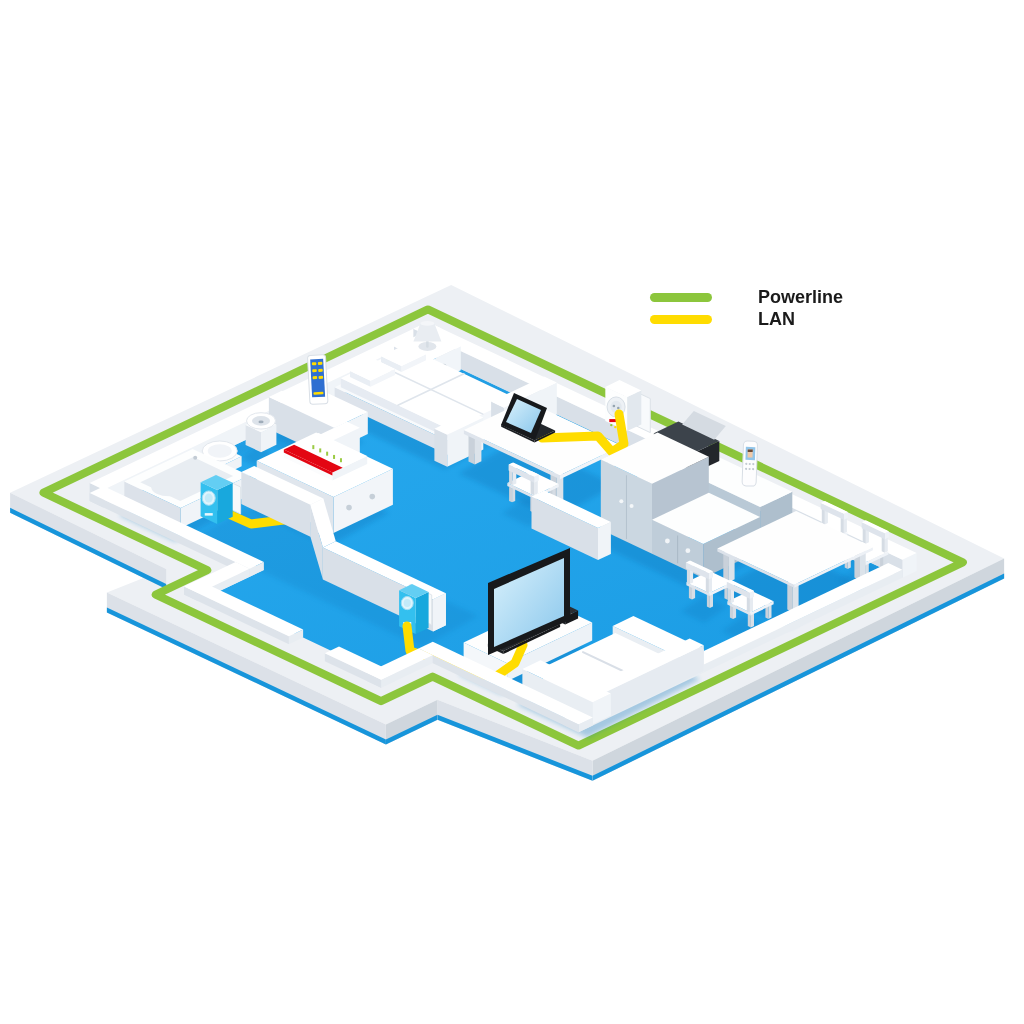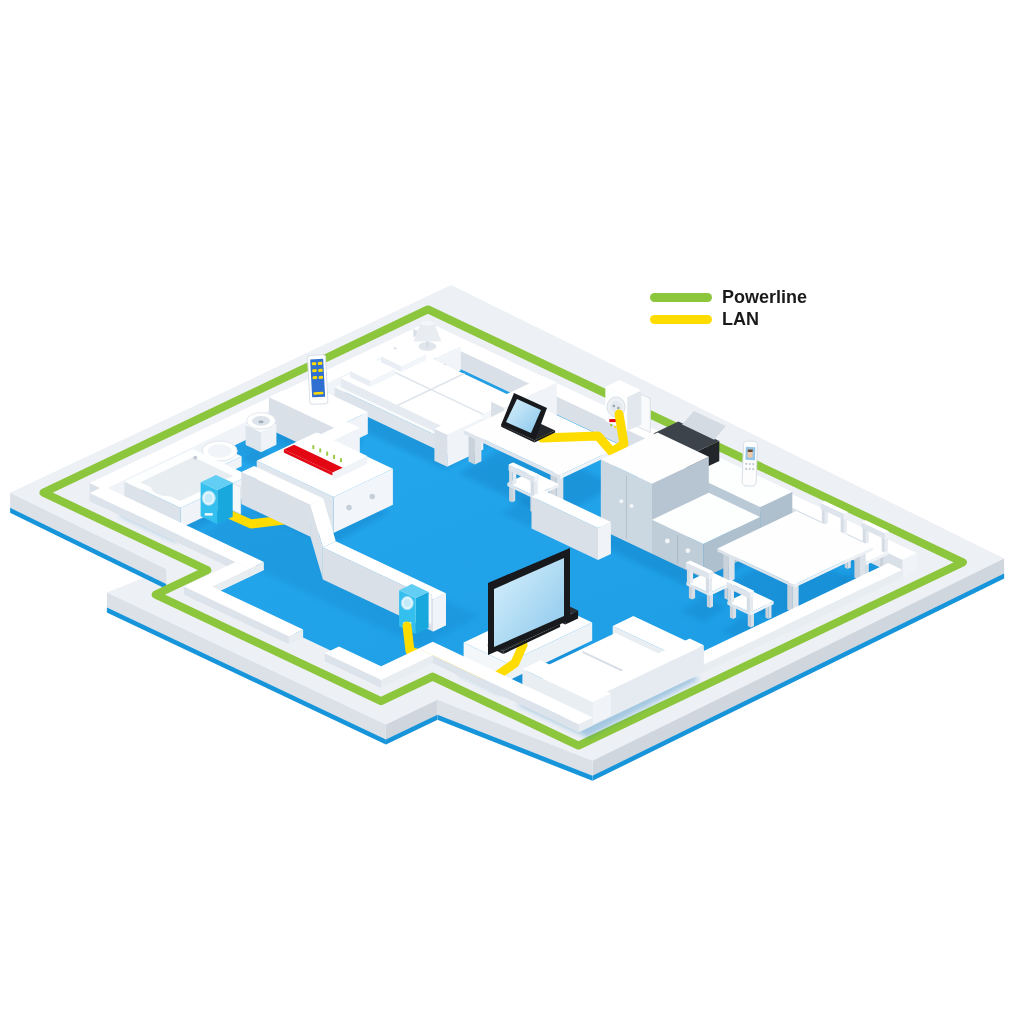--- a/index.html
+++ b/index.html
@@ -1,20 +1,20 @@
 <!DOCTYPE html>
 <html><head>
 <meta charset="utf-8">
 <style>
   html,body{margin:0;padding:0;background:#FFFFFF;width:1024px;height:1024px;overflow:hidden;
     font-family:"Liberation Sans", sans-serif;}
   #stage{position:relative;width:1024px;height:1024px;background:#FFFFFF;}
   #scene{position:absolute;left:0;top:0;}
   .legend{position:absolute;left:650px;top:288px;display:flex;flex-direction:column;gap:4px;}
-  .legend-row{display:flex;align-items:center;height:18px;}
+  .legend-row{display:flex;align-items:center;height:18px;gap:36px;}
   .legend-swatch{width:62px;height:9px;border-radius:5px;flex:0 0 auto;}
   .legend-label{margin-left:10px;font-size:18px;font-weight:700;color:#1A1A1A;letter-spacing:0px;
     line-height:18px;white-space:nowrap;}
 </style>
 </head>
 <body>
 
 <div id="stage">
   <svg id="scene" width="1024" height="1024" viewBox="0 0 1024 1024" xmlns="http://www.w3.org/2000/svg">
       <defs>

